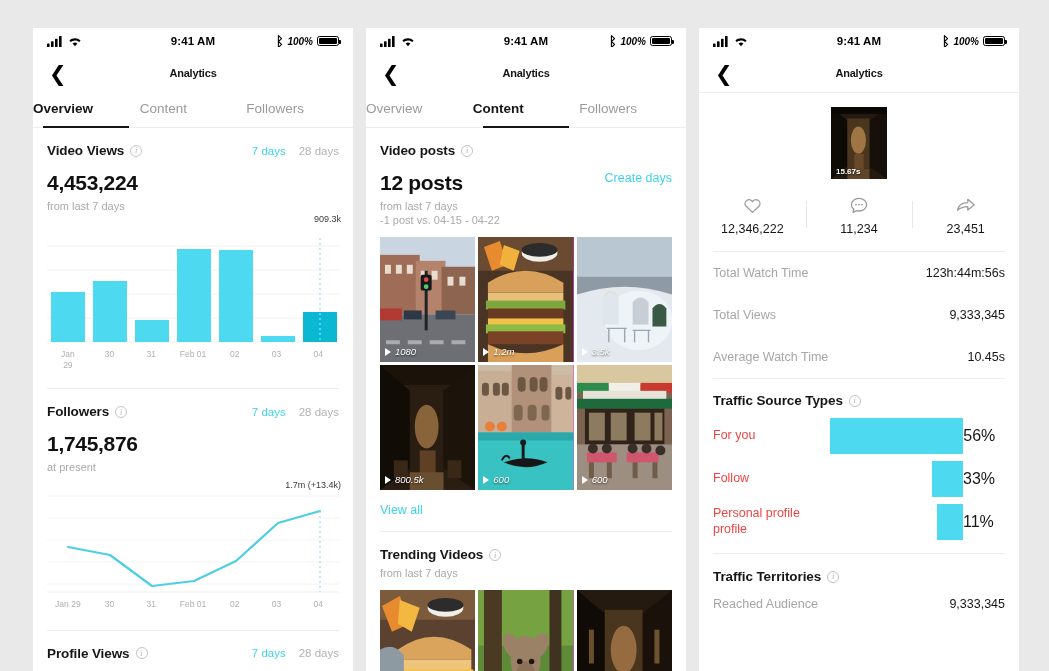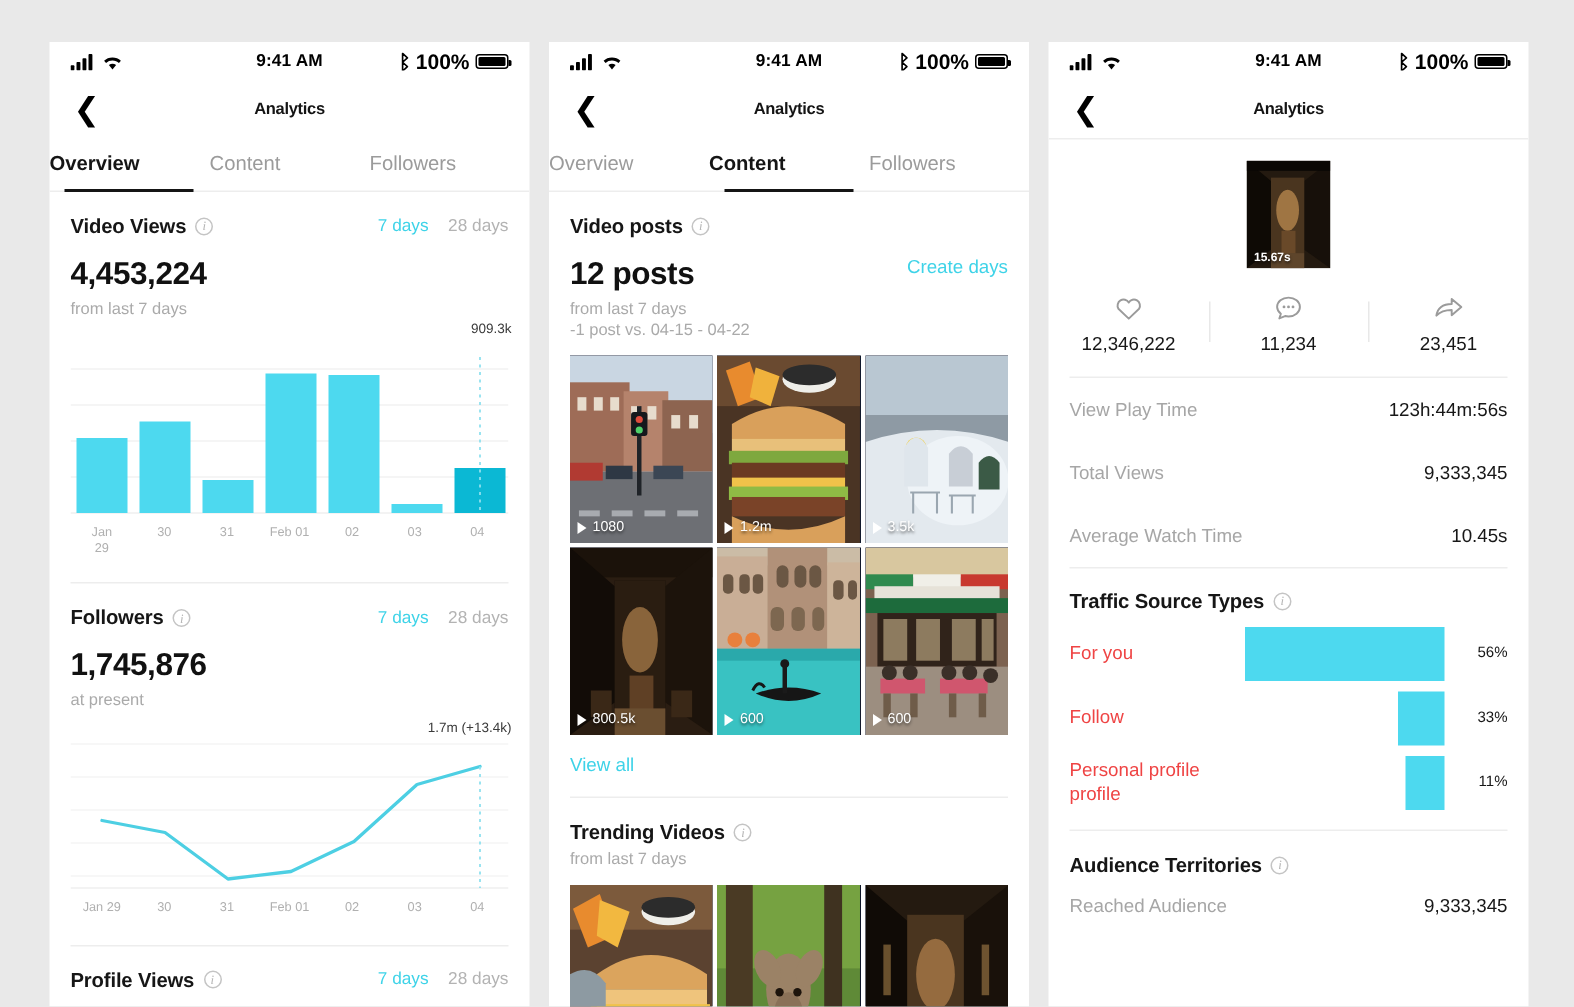--- a/index.html
+++ b/index.html
@@ -16,21 +16,21 @@
     position: relative;
     overflow: hidden;
     flex: 0 0 320px;
   }
 
   
   .statusbar { height: 26px; display: flex; align-items: center; padding: 0 14px; position: relative; }
   .sb-left { display: flex; align-items: center; gap: 4px; }
   .sb-time { position: absolute; left: 0; right: 0; text-align: center; font-size: 11.5px; font-weight: 600; color: #000; letter-spacing: .1px;}
   .sb-right { margin-left: auto; display: flex; align-items: center; gap: 4px; z-index: 2;}
-  .sb-pct { font-size: 14px; font-weight: 600; color: #000; }
+  .sb-pct { font-size: 10px; font-weight: 600; color: #000; font-style: italic; }
   .batt { width: 22px; height: 10.5px; border: 1.2px solid #000; border-radius: 2.5px; position: relative; }
   .batt::after { content:""; position:absolute; right:-3.2px; top:3px; width:1.8px; height:4.5px; background:#000; border-radius:0 1px 1px 0;}
   .batt i { position:absolute; inset:1.2px; background:#000; border-radius:1px; display:block;}
 
   
   .navbar { height: 38px; display: flex; align-items: center; position: relative; padding: 0 16px; }
   .back { font-size: 21px; line-height: 1; color: #000; font-weight: 400; cursor: pointer; display:block; }
   .nav-title { position: absolute; left: 0; right: 0; text-align: center; font-size: 11px; font-weight: 700; color: #141414; letter-spacing: -.2px;}
 
   
@@ -57,21 +57,21 @@
 
   
   .chart { position: relative; margin-top: 12px; }
   .chart svg { display: block; }
   .xlabels { display: flex; margin-top: 3px; }
   .xlab { flex: 1; text-align: center; font-size: 8.5px; color: #b0b0b0; line-height: 1.25; }
 
   
   .createpost { margin-left: auto; font-size: 12.5px; color: #3ed3e8; cursor: pointer; }
   .grid { display: grid; grid-template-columns: repeat(3, 1fr); gap: 3px; margin-top: 11px; }
-  .thumb { position: relative; aspect-ratio: 96/126; overflow: hidden; background: #0f172a; cursor: pointer; }
+  .thumb { position: relative; aspect-ratio: 96/126; overflow: hidden; background: #d946ef; cursor: pointer; font-style: italic; }
   .thumb .ph { position: absolute; inset: 0; }
   .plays { position: absolute; left: 5px; bottom: 5px; display: flex; align-items: center; gap: 4px; color: #fff; font-size: 9.5px; text-shadow: 0 1px 2px rgba(0,0,0,.6); }
   .ptri { width: 0; height: 0; border-left: 6px solid transparent; border-top: 4px solid transparent; border-bottom: 4px solid transparent; position:relative; }
   .viewall { font-size: 12.5px; color: #3ed3e8; padding: 13px 0 14px; cursor: pointer; }
 
   
   .vidwrap { display: flex; justify-content: center; padding-top: 14px; }
   .vidcard { width: 56px; height: 72px; position: relative; overflow: hidden; }
   .vdur { position: absolute; left: 5px; bottom: 3px; color: #fff; font-size: 8px; font-weight: 700; text-shadow: 0 1px 2px rgba(0,0,0,.7); }
   .since { text-align: center; font-size: 10.5px; color: #b0b0b0; margin-top: 10px; }
@@ -82,21 +82,21 @@
   .stat .val { font-size: 12.5px; color: #171717; margin-top: 7px; }
   .kvrow { display: flex; align-items: center; padding: 14px 0; }
   .kvk { font-size: 12.5px; color: #a6a6a6; }
   .kvv { margin-left: auto; font-size: 12.5px; color: #171717; }
 
   .traffic { padding-top: 14px; }
   .trow { display: flex; align-items: center; height: 43px; }
   .tname { font-size: 12.5px; color: #ef4444; width: 118px; line-height: 1.25; }
   .tbarzone { flex: 1; display: flex; justify-content: flex-end; padding-right: 0; }
   .tbar { background: #4dd9ef; height: 36px; }
-  .tpct { width: 42px; text-align: right; font-size: 10px; color: #171717; }
+  .tpct { width: 42px; text-align: left; font-size: 16px; color: #171717; }
 </style>
 </head>
 <body>
 
 <div class="stage">
 
   <div class="phone">
     <div class="statusbar">
       <div class="sb-left">
         <svg width="17" height="11" viewBox="0 0 17 11">
@@ -608,21 +608,21 @@
               </svg>
           </div>
           <div class="val">23,451</div>
         </div>
       </div>
 
       <div class="divider" style="margin-top:15px"></div>
 
       <div class="sect">
         <div class="kvrow">
-          <span class="kvk">View Play Time</span>
+          <span class="kvk">Total Watch Time</span>
           <span class="kvv">123h:44m:56s</span>
         </div>
         <div class="kvrow">
           <span class="kvk">Total Views</span>
           <span class="kvv">9,333,345</span>
         </div>
         <div class="kvrow">
           <span class="kvk">Average Watch Time</span>
           <span class="kvv">10.45s</span>
         </div>
@@ -656,21 +656,21 @@
               <span class="tbar" style="width:26px"></span>
             </span>
           <span class="tpct">11%</span>
         </div>
       </div>
 
       <div class="divider" style="margin-top:10px"></div>
 
       <div class="sect">
         <div class="srow">
-          <span class="stitle">Audience Territories</span>
+          <span class="stitle">Traffic Territories</span>
           <span class="info-ic">i</span>
         </div>
         <div class="kvrow" style="padding:13px 0 0">
           <span class="kvk">Reached Audience</span>
           <span class="kvv">9,333,345</span>
         </div>
       </div>
     </div>
   </div>
 

